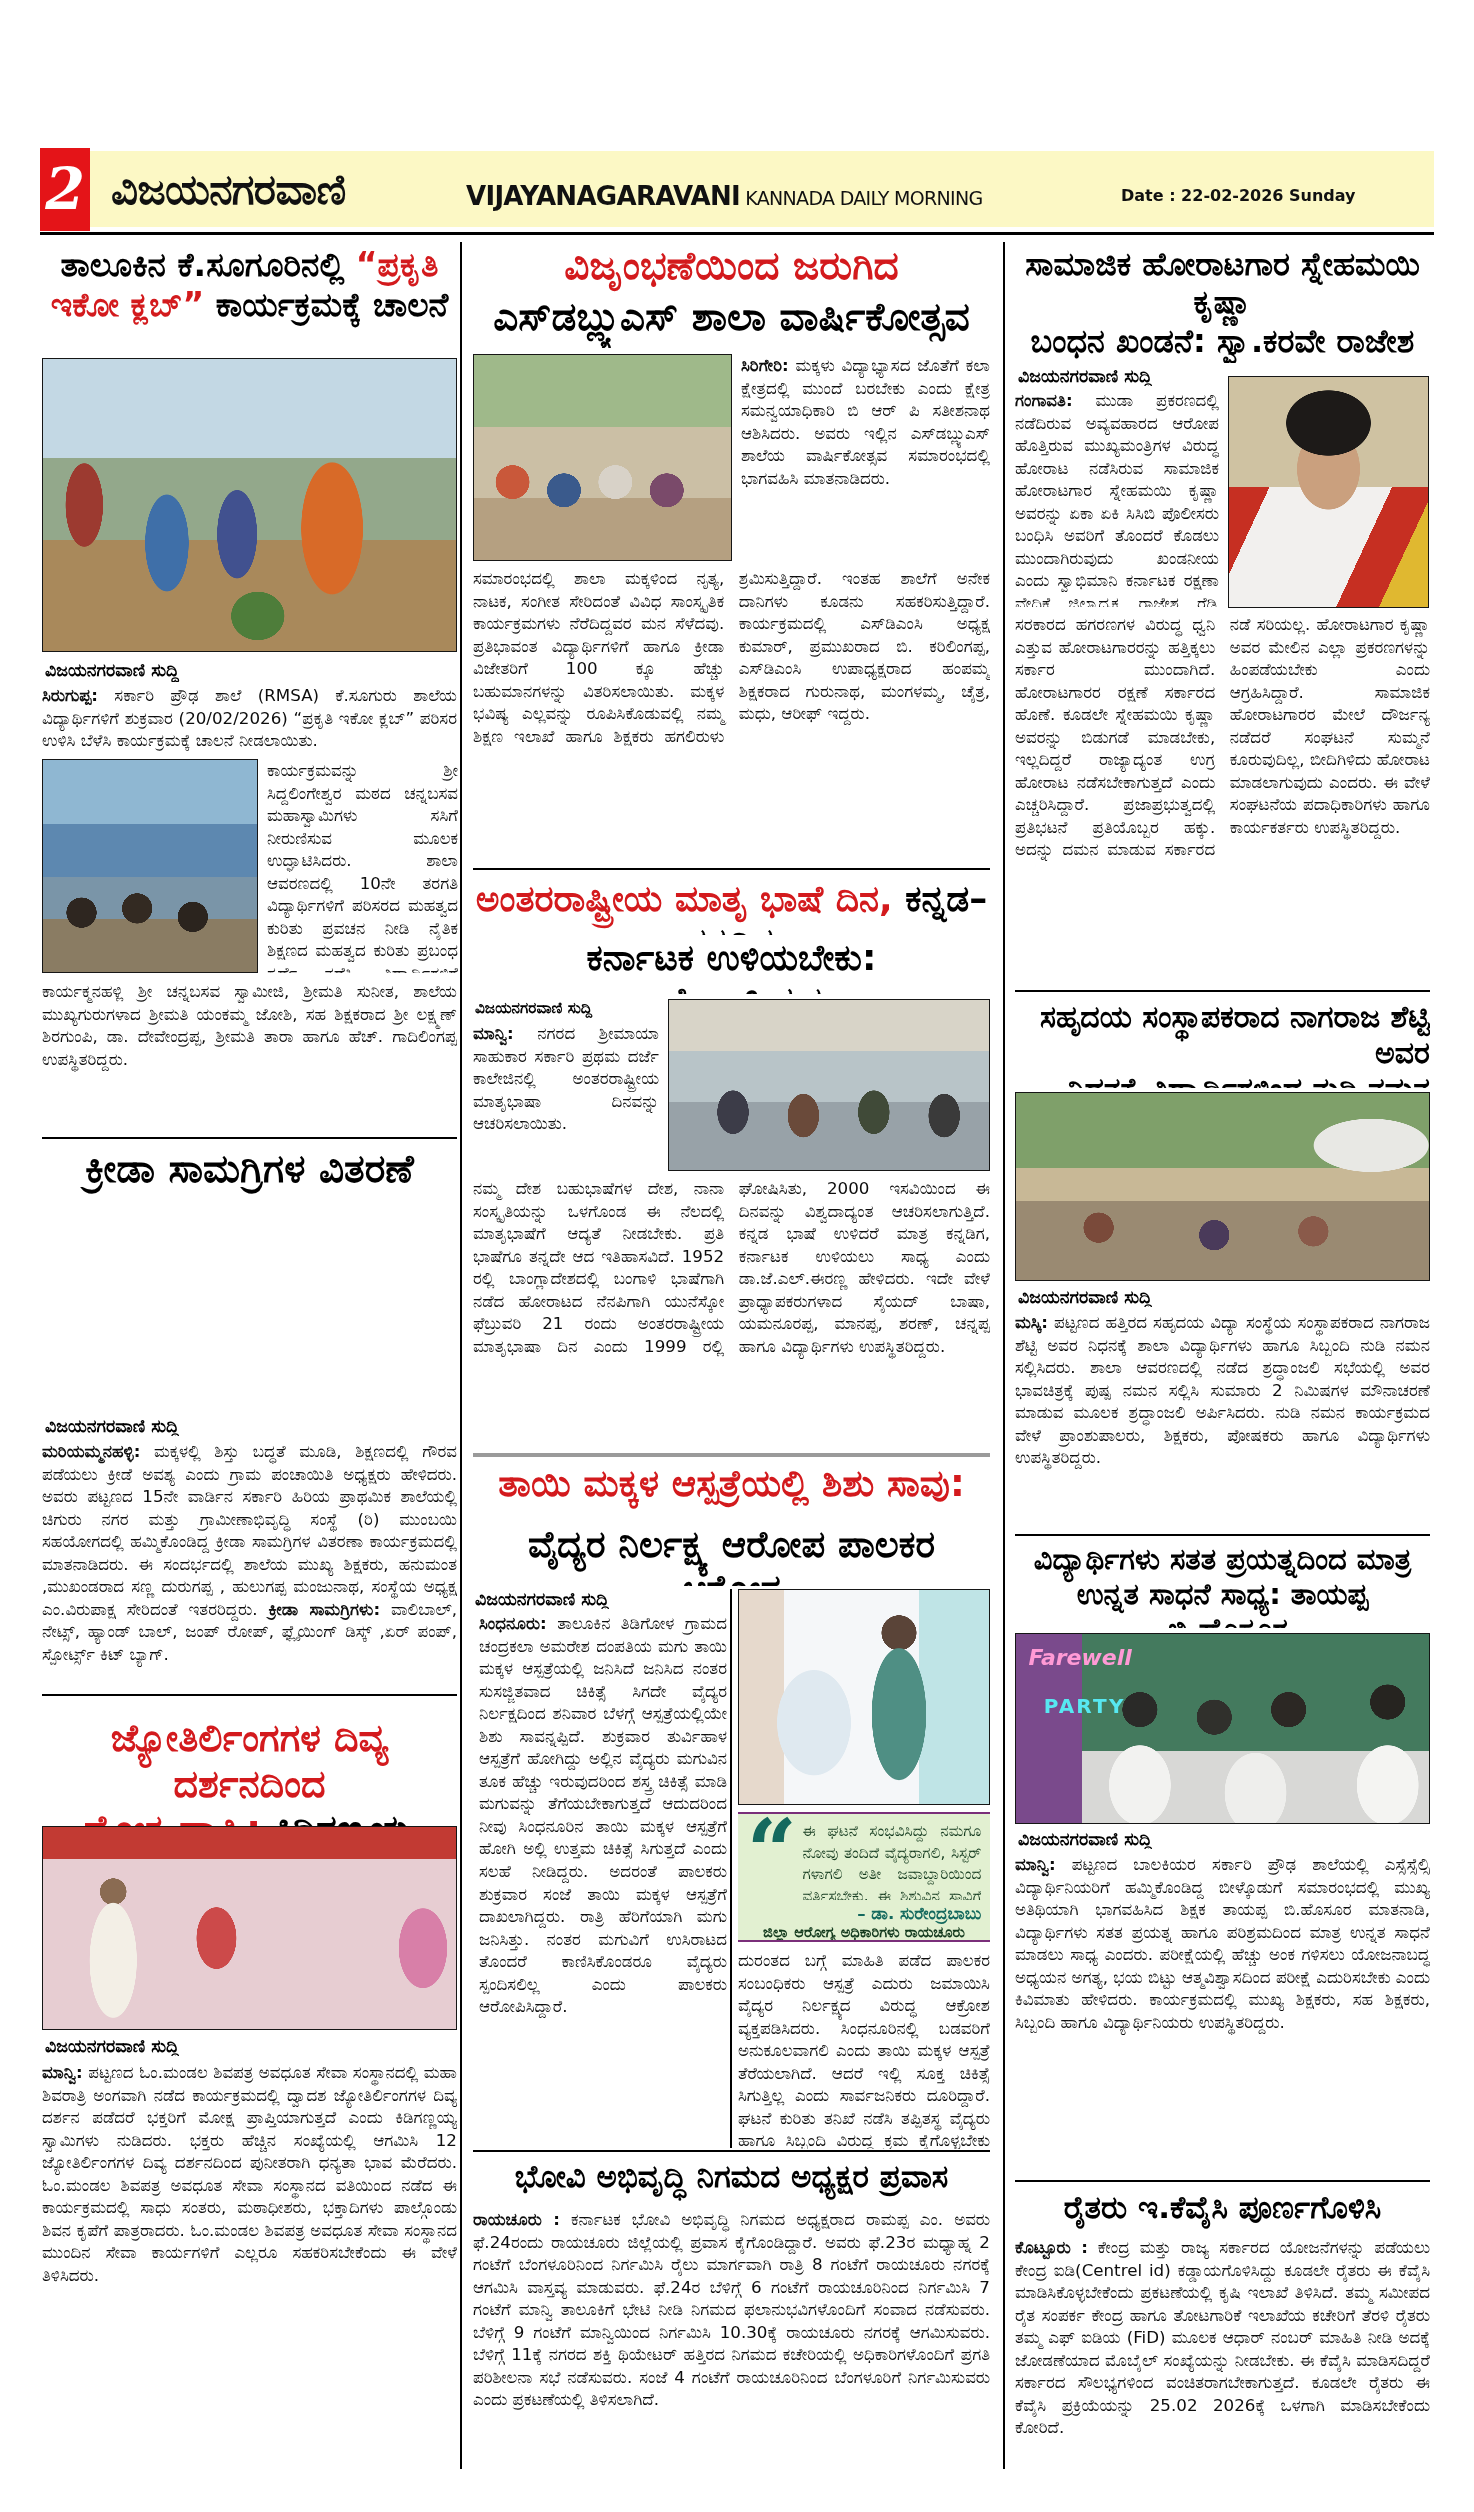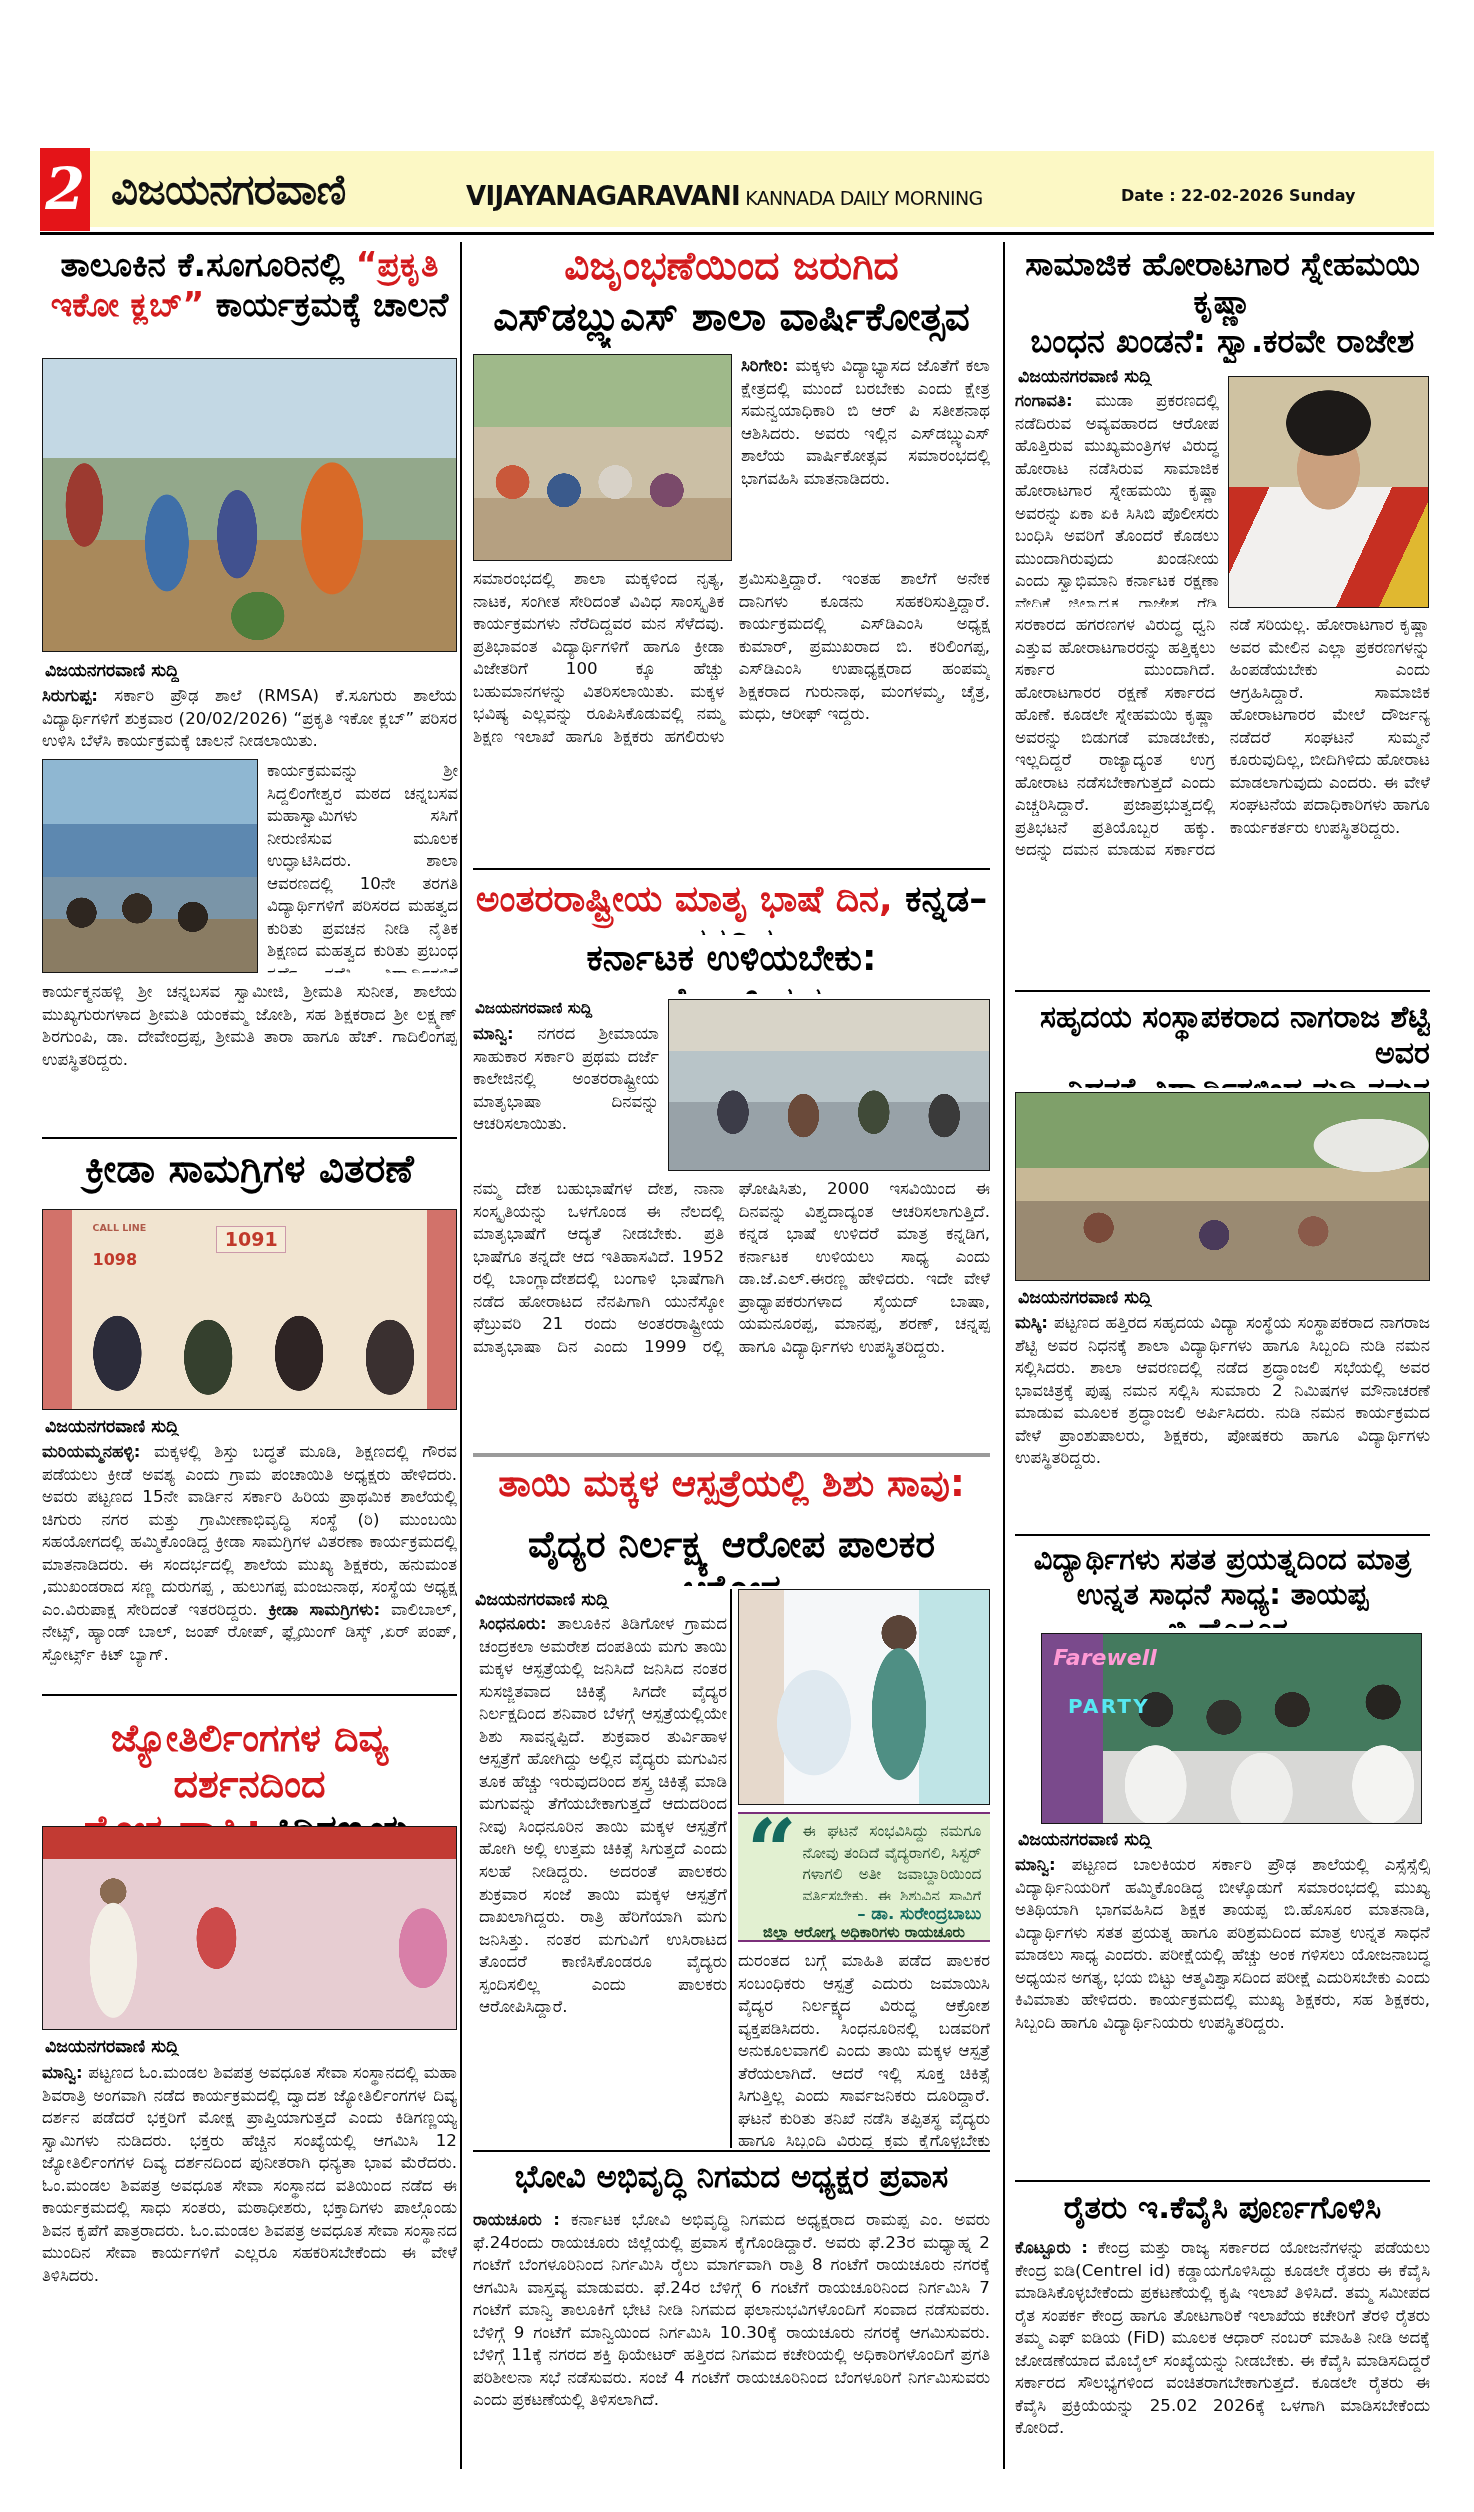--- a/index.html
+++ b/index.html
@@ -119,25 +119,20 @@
   <div class="abs src" style="left:45px;top:660px;width:306px;height:22px;">ವಿಜಯನಗರವಾಣಿ ಸುದ್ದಿ</div>
   <div class="abs bt" style="left:42px;top:684px;width:415px;height:71px;">
     <b class="lead">ಸಿರುಗುಪ್ಪ:</b> <span>ಸರ್ಕಾರಿ ಪ್ರೌಢ ಶಾಲೆ (RMSA) ಕೆ.ಸೂಗುರು ಶಾಲೆಯ ವಿದ್ಯಾರ್ಥಿಗಳಿಗೆ ಶುಕ್ರವಾರ (20/02/2026) “ಪ್ರಕೃತಿ ಇಕೋ ಕ್ಲಬ್” ಪರಿಸರ ಉಳಿಸಿ ಬೆಳೆಸಿ ಕಾರ್ಯಕ್ರಮಕ್ಕೆ ಚಾಲನೆ ನೀಡಲಾಯಿತು.</span>
   </div>
   <div class="photo ph2" style="left:42px;top:759px;width:216px;height:214px;"></div>
   <div class="abs bt" style="left:267px;top:759px;width:191px;height:214px;">ಕಾರ್ಯಕ್ರಮವನ್ನು ಶ್ರೀ ಸಿದ್ದಲಿಂಗೇಶ್ವರ ಮಠದ ಚನ್ನಬಸವ ಮಹಾಸ್ವಾಮಿಗಳು ಸಸಿಗೆ ನೀರುಣಿಸುವ ಮೂಲಕ ಉದ್ಘಾಟಿಸಿದರು. ಶಾಲಾ ಆವರಣದಲ್ಲಿ 10ನೇ ತರಗತಿ ವಿದ್ಯಾರ್ಥಿಗಳಿಗೆ ಪರಿಸರದ ಮಹತ್ವದ ಕುರಿತು ಪ್ರವಚನ ನೀಡಿ ನೈತಿಕ ಶಿಕ್ಷಣದ ಮಹತ್ವದ ಕುರಿತು ಪ್ರಬಂಧ ಸ್ಪರ್ಧೆ ನಡೆಸಿ ವಿದ್ಯಾರ್ಥಿಗಳಿಗೆ ಮಾರ್ಗದರ್ಶನ ನೀಡಿದರು.</div>
   <div class="abs bt" style="left:42px;top:980px;width:415px;height:153px;">ಕಾರ್ಯಕ್ಮನಹಳ್ಲಿ ಶ್ರೀ ಚನ್ನಬಸವ ಸ್ವಾಮೀಜಿ, ಶ್ರೀಮತಿ ಸುನೀತ, ಶಾಲೆಯ ಮುಖ್ಯಗುರುಗಳಾದ ಶ್ರೀಮತಿ ಯಂಕಮ್ಮ ಜೋಶಿ, ಸಹ ಶಿಕ್ಷಕರಾದ ಶ್ರೀ ಲಕ್ಷ್ಮಣ್ ಶಿರಗುಂಪಿ, ಡಾ. ದೇವೇಂದ್ರಪ್ಪ, ಶ್ರೀಮತಿ ತಾರಾ ಹಾಗೂ ಹೆಚ್. ಗಾದಿಲಿಂಗಪ್ಪ ಉಪಸ್ಥಿತರಿದ್ದರು.</div>
   <div class="hr" style="left:42px;top:1137px;width:415px;"></div>
 
   <div class="abs hl" style="left:42px;top:1146px;width:415px;height:58px;font-size:39px;">ಕ್ರೀಡಾ ಸಾಮಗ್ರಿಗಳ ವಿತರಣೆ</div>
-  <div class="photo ph3" style="left:42px;top:1209px;width:415px;height:201px;">
-    <span class="ph-label" style="left:42%;top:8%;color:#c0392b;font-size:19px;background:#f6ecd8;padding:1.5px 7.3px;border:0.7px solid #c9a;">1091</span>
-    <span class="ph-label" style="left:12%;top:6%;color:#b05a4a;font-size:9.5px;">CALL LINE</span>
-    <span class="ph-label" style="left:12%;top:20%;color:#c0392b;font-size:16px;">1098</span>
-  </div>
   <div class="abs src" style="left:45px;top:1416px;width:306px;height:20.4px;">ವಿಜಯನಗರವಾಣಿ ಸುದ್ದಿ</div>
   <div class="abs bt" style="left:42px;top:1440px;width:415px;height:249px;">
     <b class="lead">ಮರಿಯಮ್ಮನಹಳ್ಳಿ:</b> <span>ಮಕ್ಕಳಲ್ಲಿ ಶಿಸ್ತು ಬದ್ಧತೆ ಮೂಡಿ, ಶಿಕ್ಷಣದಲ್ಲಿ ಗೌರವ ಪಡೆಯಲು ಕ್ರೀಡೆ ಅವಶ್ಯ ಎಂದು ಗ್ರಾಮ ಪಂಚಾಯಿತಿ ಅಧ್ಯಕ್ಷರು ಹೇಳಿದರು. ಅವರು ಪಟ್ಟಣದ 15ನೇ ವಾರ್ಡಿನ ಸರ್ಕಾರಿ ಹಿರಿಯ ಪ್ರಾಥಮಿಕ ಶಾಲೆಯಲ್ಲಿ ಚಿಗುರು ನಗರ ಮತ್ತು ಗ್ರಾಮೀಣಾಭಿವೃದ್ಧಿ ಸಂಸ್ಥೆ (ರಿ) ಮುಂಬಯಿ ಸಹಯೋಗದಲ್ಲಿ ಹಮ್ಮಿಕೊಂಡಿದ್ದ ಕ್ರೀಡಾ ಸಾಮಗ್ರಿಗಳ ವಿತರಣಾ ಕಾರ್ಯಕ್ರಮದಲ್ಲಿ ಮಾತನಾಡಿದರು. ಈ ಸಂದರ್ಭದಲ್ಲಿ ಶಾಲೆಯ ಮುಖ್ಯ ಶಿಕ್ಷಕರು, ಹನುಮಂತ ,ಮುಖಂಡರಾದ ಸಣ್ಣ ದುರುಗಪ್ಪ , ಹುಲುಗಪ್ಪ ಮಂಜುನಾಥ, ಸಂಸ್ಥೆಯ ಅಧ್ಯಕ್ಷ ಎಂ.ವಿರುಪಾಕ್ಷ ಸೇರಿದಂತೆ ಇತರರಿದ್ದರು.</span>
     <b class="lead">ಕ್ರೀಡಾ ಸಾಮಗ್ರಿಗಳು:</b><span> ವಾಲಿಬಾಲ್, ನೇಟ್ಸ್, ಹ್ಯಾಂಡ್ ಬಾಲ್, ಜಂಪ್ ರೋಪ್, ಫ್ಲೈಯಿಂಗ್ ಡಿಸ್ಕ್ ,ಏರ್ ಪಂಪ್, ಸ್ಪೋರ್ಟ್ಸ್ ಕಿಟ್ ಬ್ಯಾಗ್.</span>
   </div>
   <div class="hr" style="left:42px;top:1694px;width:415px;"></div>
 
   <div class="abs hl" style="left:42px;top:1716px;width:415px;height:118px;font-size:38px;">
     <span class="red">ಜ್ಯೋತಿರ್ಲಿಂಗಗಳ ದಿವ್ಯ ದರ್ಶನದಿಂದ</span><br>
     <span class="red">ಮೋಕ್ಷ ಪ್ರಾಪ್ತಿ: </span><span>ಕಿಡಿಗಣ್ಣಯ್ಯ ಸ್ವಾಮಿ</span>
@@ -211,21 +206,21 @@
   <div class="abs src" style="left:1018px;top:1287px;width:306px;height:20.4px;">ವಿಜಯನಗರವಾಣಿ ಸುದ್ದಿ</div>
   <div class="abs bt" style="left:1015px;top:1311px;width:415px;height:220px;">
     <b class="lead">ಮಸ್ಕಿ:</b> <span>ಪಟ್ಟಣದ ಹತ್ತಿರದ ಸಹೃದಯ ವಿದ್ಯಾ ಸಂಸ್ಥೆಯ ಸಂಸ್ಥಾಪಕರಾದ ನಾಗರಾಜ ಶೆಟ್ಟಿ ಅವರ ನಿಧನಕ್ಕೆ ಶಾಲಾ ವಿದ್ಯಾರ್ಥಿಗಳು ಹಾಗೂ ಸಿಬ್ಬಂದಿ ನುಡಿ ನಮನ ಸಲ್ಲಿಸಿದರು. ಶಾಲಾ ಆವರಣದಲ್ಲಿ ನಡೆದ ಶ್ರದ್ಧಾಂಜಲಿ ಸಭೆಯಲ್ಲಿ ಅವರ ಭಾವಚಿತ್ರಕ್ಕೆ ಪುಷ್ಪ ನಮನ ಸಲ್ಲಿಸಿ ಸುಮಾರು 2 ನಿಮಿಷಗಳ ಮೌನಾಚರಣೆ ಮಾಡುವ ಮೂಲಕ ಶ್ರದ್ಧಾಂಜಲಿ ಅರ್ಪಿಸಿದರು. ನುಡಿ ನಮನ ಕಾರ್ಯಕ್ರಮದ ವೇಳೆ ಪ್ರಾಂಶುಪಾಲರು, ಶಿಕ್ಷಕರು, ಪೋಷಕರು ಹಾಗೂ ವಿದ್ಯಾರ್ಥಿಗಳು ಉಪಸ್ಥಿತರಿದ್ದರು.</span>
   </div>
   <div class="hr" style="left:1015px;top:1534px;width:415px;"></div>
 
   <div class="abs hl" style="left:1015px;top:1542px;width:415px;height:86px;font-size:29px;">
     <span>ವಿದ್ಯಾರ್ಥಿಗಳು ಸತತ ಪ್ರಯತ್ನದಿಂದ ಮಾತ್ರ</span><br>
     <span>ಉನ್ನತ ಸಾಧನೆ ಸಾಧ್ಯ: ತಾಯಪ್ಪ .ಬಿ.ಹೊಸೂರ</span>
   </div>
-  <div class="photo ph10" style="left:1041px;top:1633px;width:381px;height:191px;padding-left:19px;">
+  <div class="photo ph10" style="left:1015px;top:1633px;width:415px;height:191px;padding-left:19px;">
     <span class="ph-label" style="left:3%;top:6%;color:#ff9ad5;font-size:22px;font-style:italic;">Farewell</span>
     <span class="ph-label" style="left:5%;top:32%;color:#57e8f2;font-size:20px;letter-spacing:2.2px;margin-left:7px;">PARTY</span>
   </div>
   <div class="abs src" style="left:1018px;top:1829px;width:306px;height:20.4px;">ವಿಜಯನಗರವಾಣಿ ಸುದ್ದಿ</div>
   <div class="abs bt" style="left:1015px;top:1853px;width:415px;height:325px;">
     <b class="lead">ಮಾನ್ವಿ:</b> <span>ಪಟ್ಟಣದ ಬಾಲಕಿಯರ ಸರ್ಕಾರಿ ಪ್ರೌಢ ಶಾಲೆಯಲ್ಲಿ ಎಸ್ಸೆಸ್ಸೆಲ್ಸಿ ವಿದ್ಯಾರ್ಥಿನಿಯರಿಗೆ ಹಮ್ಮಿಕೊಂಡಿದ್ದ ಬೀಳ್ಕೊಡುಗೆ ಸಮಾರಂಭದಲ್ಲಿ ಮುಖ್ಯ ಅತಿಥಿಯಾಗಿ ಭಾಗವಹಿಸಿದ ಶಿಕ್ಷಕ ತಾಯಪ್ಪ ಬಿ.ಹೊಸೂರ ಮಾತನಾಡಿ, ವಿದ್ಯಾರ್ಥಿಗಳು ಸತತ ಪ್ರಯತ್ನ ಹಾಗೂ ಪರಿಶ್ರಮದಿಂದ ಮಾತ್ರ ಉನ್ನತ ಸಾಧನೆ ಮಾಡಲು ಸಾಧ್ಯ ಎಂದರು. ಪರೀಕ್ಷೆಯಲ್ಲಿ ಹೆಚ್ಚು ಅಂಕ ಗಳಿಸಲು ಯೋಜನಾಬದ್ಧ ಅಧ್ಯಯನ ಅಗತ್ಯ, ಭಯ ಬಿಟ್ಟು ಆತ್ಮವಿಶ್ವಾಸದಿಂದ ಪರೀಕ್ಷೆ ಎದುರಿಸಬೇಕು ಎಂದು ಕಿವಿಮಾತು ಹೇಳಿದರು. ಕಾರ್ಯಕ್ರಮದಲ್ಲಿ ಮುಖ್ಯ ಶಿಕ್ಷಕರು, ಸಹ ಶಿಕ್ಷಕರು, ಸಿಬ್ಬಂದಿ ಹಾಗೂ ವಿದ್ಯಾರ್ಥಿನಿಯರು ಉಪಸ್ಥಿತರಿದ್ದರು.</span>
   </div>
   <div class="hr" style="left:1015px;top:2180px;width:415px;"></div>
 
   <div class="abs hl" style="left:1015px;top:2189px;width:415px;height:44px;font-size:31px;">ರೈತರು ಇ.ಕೆವೈಸಿ ಪೂರ್ಣಗೊಳಿಸಿ</div>

